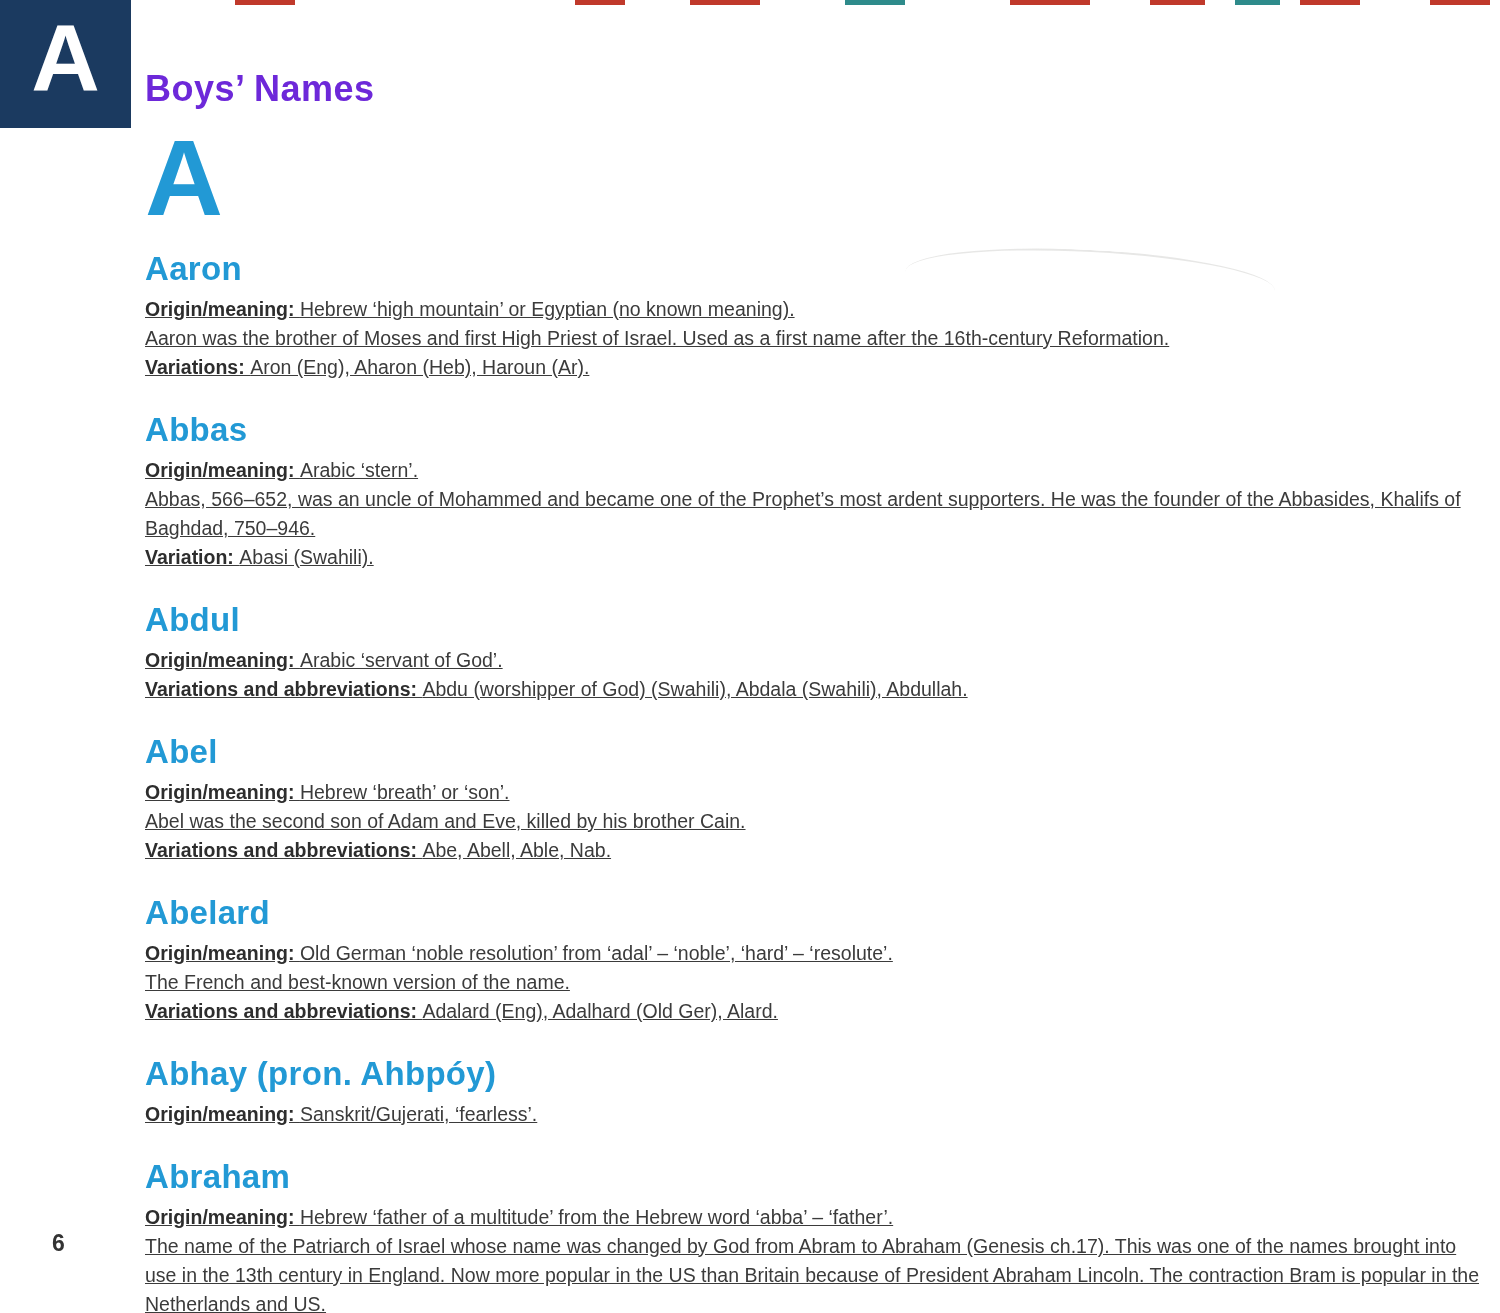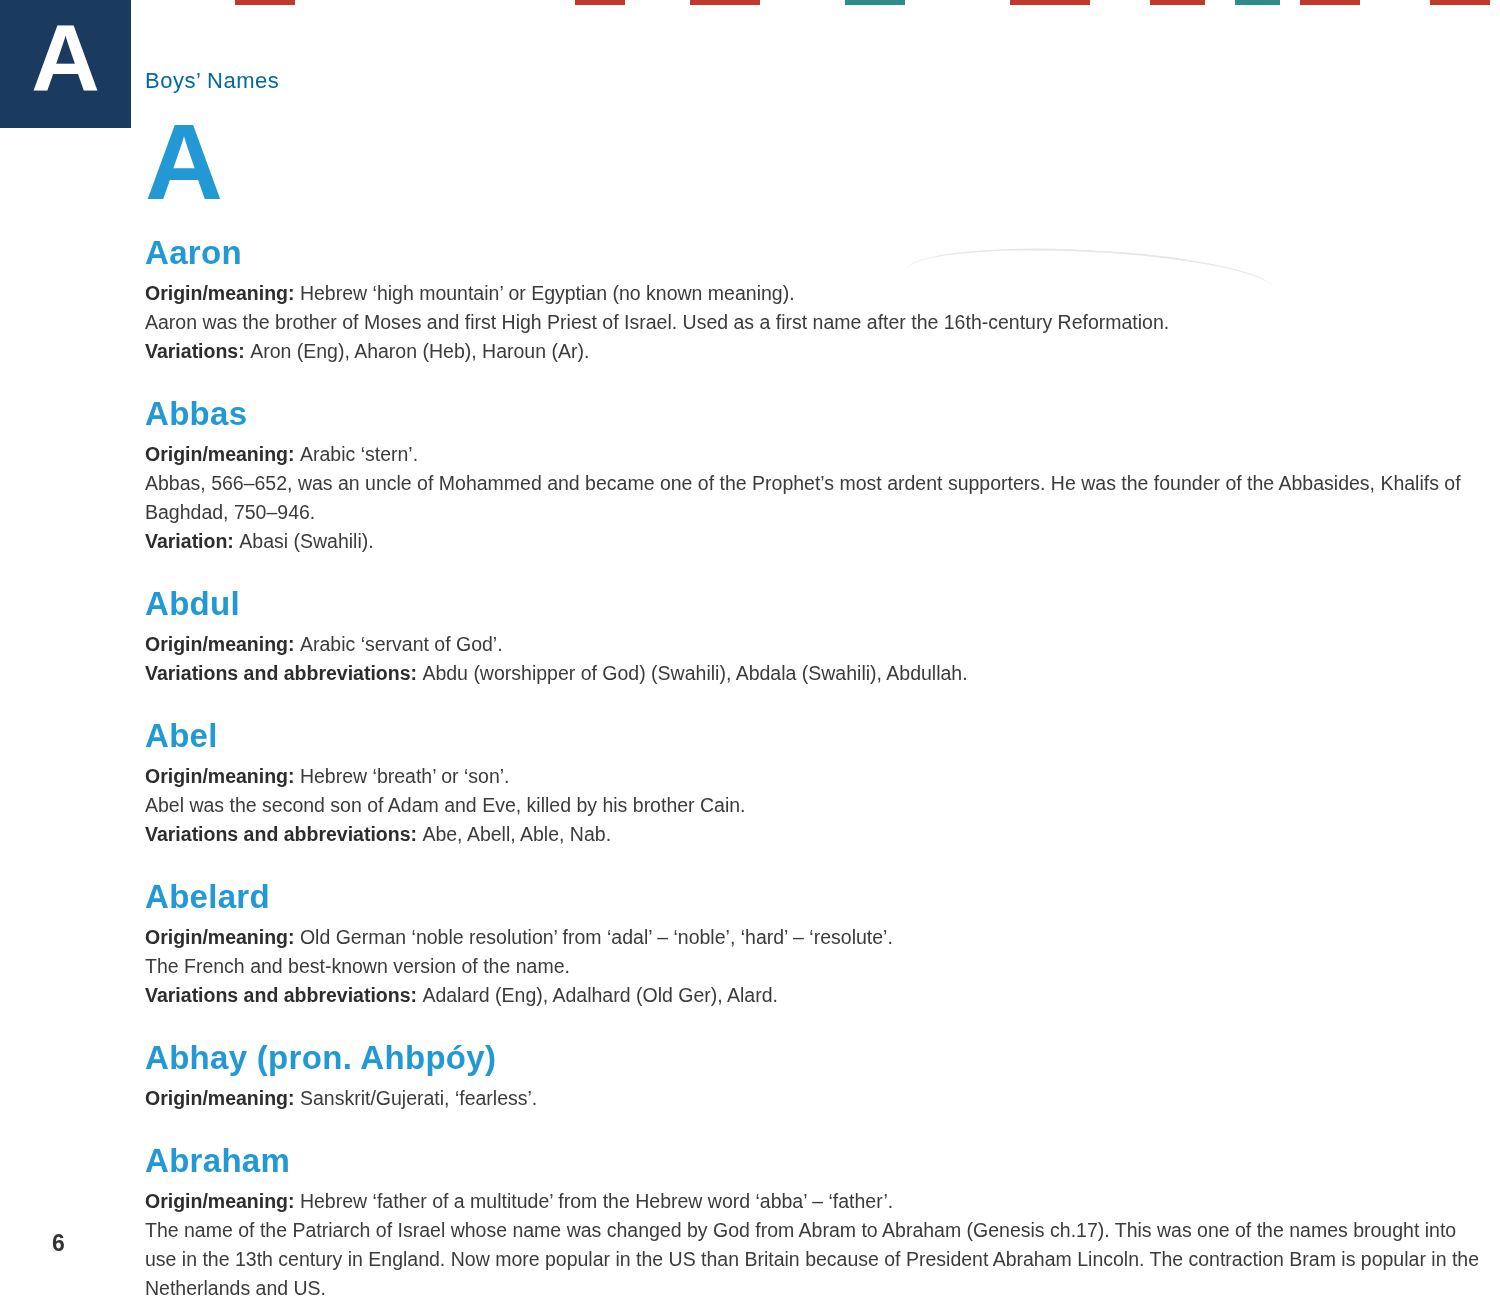--- a/index.html
+++ b/index.html
@@ -53,23 +53,23 @@
     line-height: 1;
     transform: translateY(-6px);
   }
   .content {
     position: absolute;
     left: 145px;
     top: 68px;
     width: 1335px;
   }
   .section-title {
-    color: #0369a1;
-    font-size: 22px;
-    font-weight: normal;
+    color: #6d28d9;
+    font-size: 36px;
+    font-weight: bold;
     letter-spacing: 0.5px;
     margin: 0 0 22px 0;
   }
   .big-letter {
     color: #2299d5;
     font-size: 108px;
     font-weight: bold;
     line-height: 0.85;
     margin: 10px 0 26px 0;
   }
@@ -81,20 +81,21 @@
     font-size: 33px;
     font-weight: bold;
     margin: 0 0 7px 0;
     letter-spacing: 0.3px;
   }
   .entry p {
     margin: 0;
     font-size: 19.5px;
     line-height: 29px;
     color: #3b3b3b;
+    text-decoration: underline;
   }
   .entry p strong {
     color: #2d2d2d;
   }
   .pagenum {
     position: absolute;
     left: 52px;
     top: 1230px;
     font-size: 23px;
     font-weight: bold;

